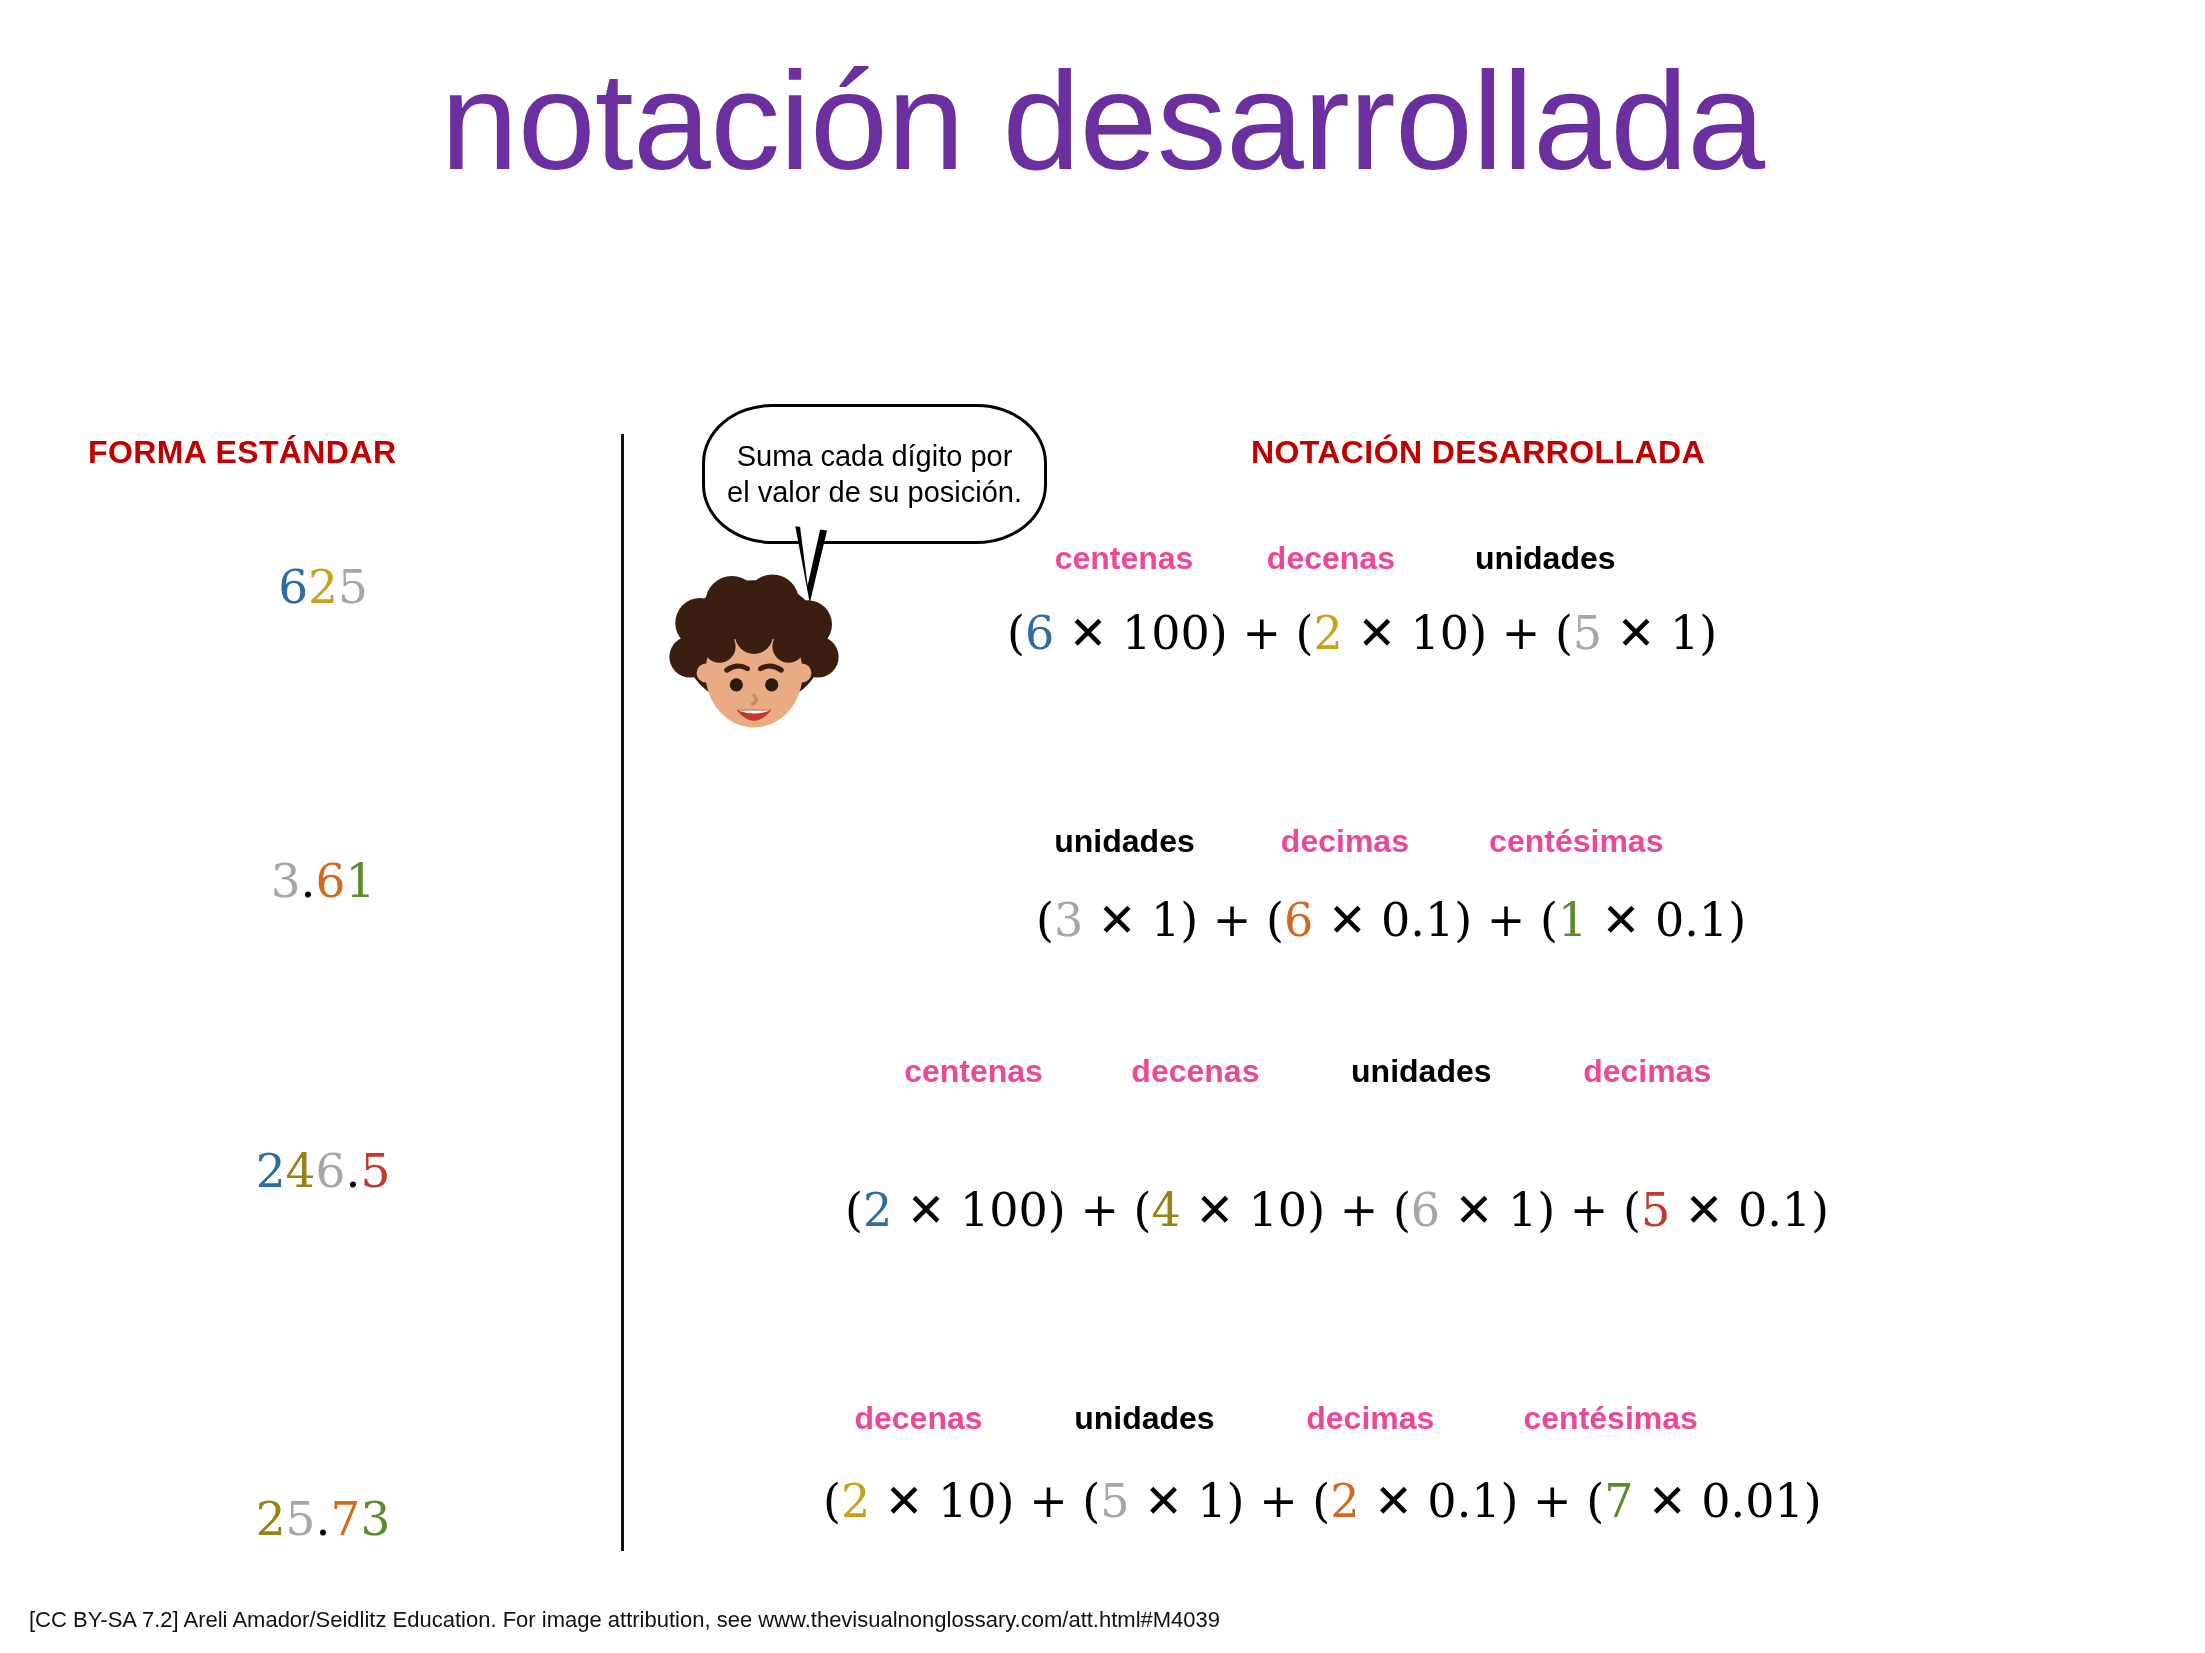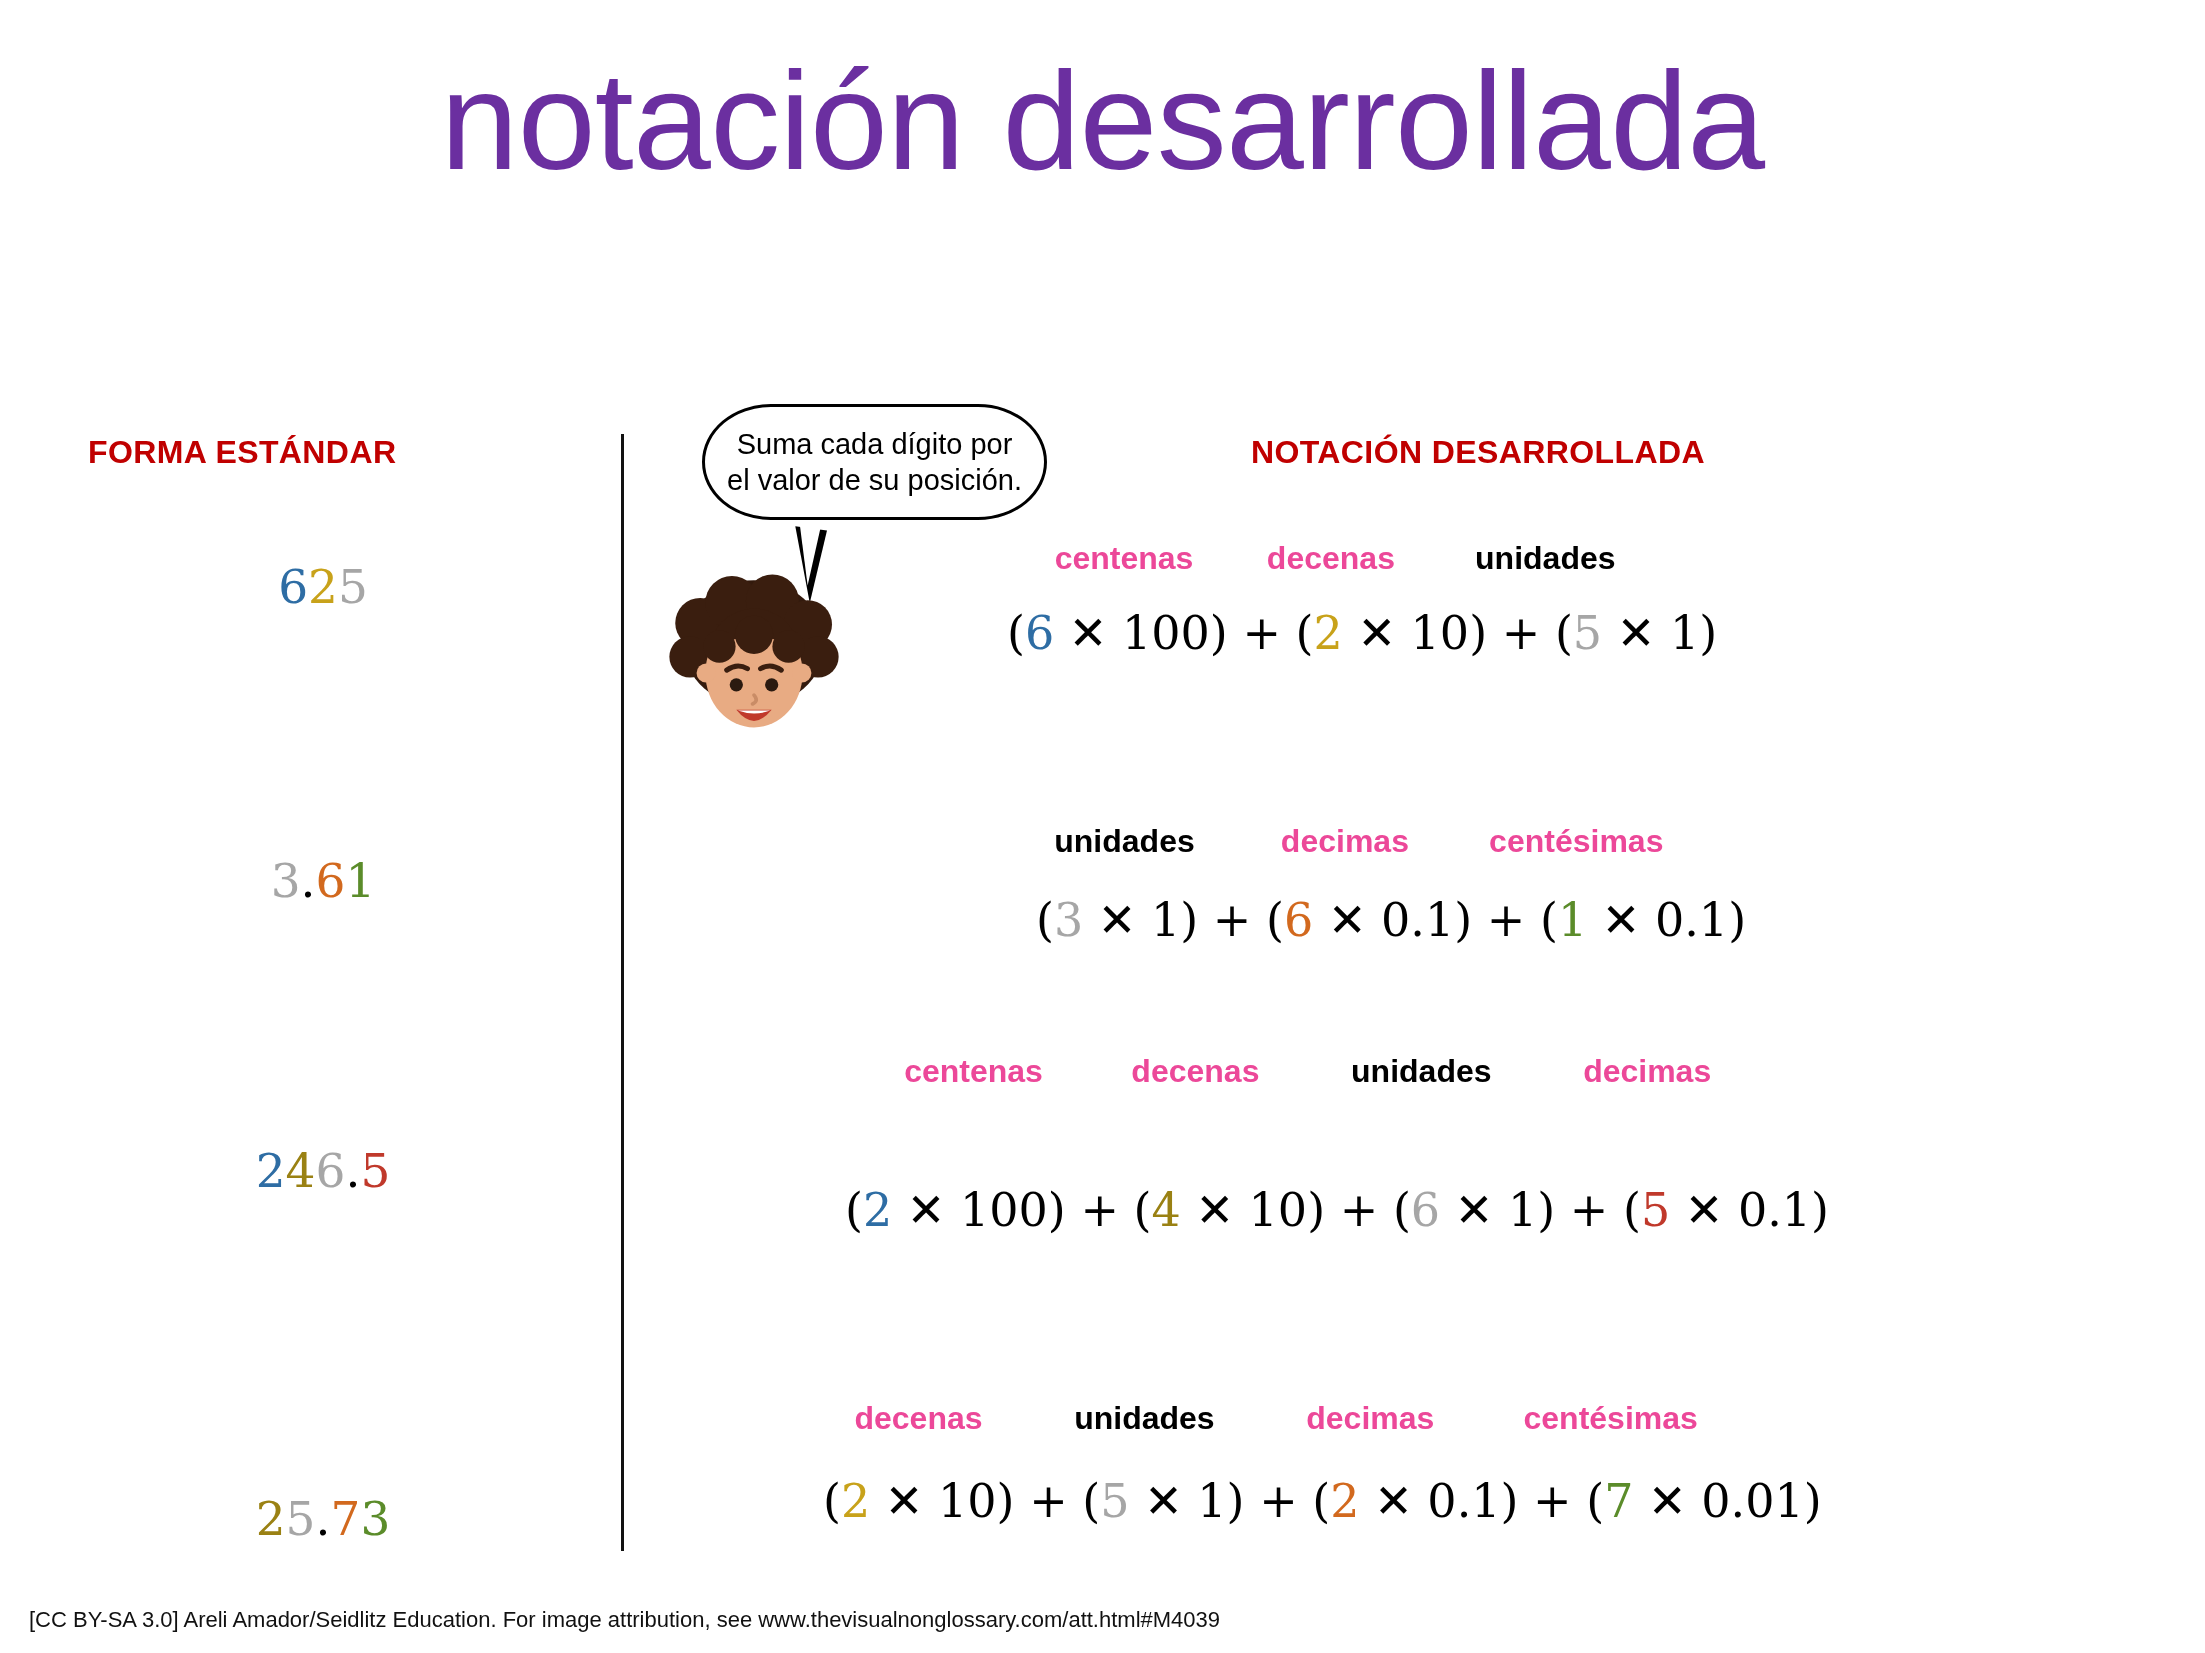--- a/index.html
+++ b/index.html
@@ -58,21 +58,21 @@
     height: 1117px;
     background: #111;
   }
 
   
   .bubble {
     position: absolute;
     left: 702px;
     top: 404px;
     width: 345px;
-    height: 116px;
+    height: 140px;
     border: 3.7px solid #000;
     border-radius: 70px / 59px;
     background: #fff;
     box-sizing: border-box;
     display: flex;
     align-items: center;
     justify-content: center;
     text-align: center;
     font-size: 29px;
     line-height: 1.25;
@@ -232,14 +232,14 @@
 
 <div class="row-standard" style="top:1491px;"><span class="d-darkgold">2</span><span class="d-gray">5</span><span class="black">.</span><span class="d-orange">7</span><span class="d-green">3</span></div>
 <div class="labels" style="top:1400px; left:812px;">
   <span class="lbl purple" style="width:213px;">decenas</span>
   <span class="lbl black" style="width:221px;">unidades</span>
   <span class="lbl purple" style="width:213px;">decimas</span>
   <span class="lbl purple" style="width:250px;">centésimas</span>
 </div>
 <div class="expr" id="expr-4" style="top:1474px; left:823px;"><span class="black">(</span><span class="d-gold">2</span><span class="black"> ✕ 10)</span><span class="black">   +   </span><span class="black">(</span><span class="d-gray">5</span><span class="black"> ✕ 1)</span><span class="black">   +  </span><span class="black">(</span><span class="d-orange">2</span><span class="black"> ✕ 0.1)</span><span class="black">  +  </span><span class="black">(</span><span class="d-green">7</span><span class="black"> ✕ 0.01)</span></div>
 
-<div class="footer">[CC BY-SA 3.0] Areli Amador/Seidlitz Education. For image attribution, see www.thevisualnonglossary.com/att.html#M4039</div>
+<div class="footer">[CC BY-SA 7.2] Areli Amador/Seidlitz Education. For image attribution, see www.thevisualnonglossary.com/att.html#M4039</div>
 
 
 </body></html>

